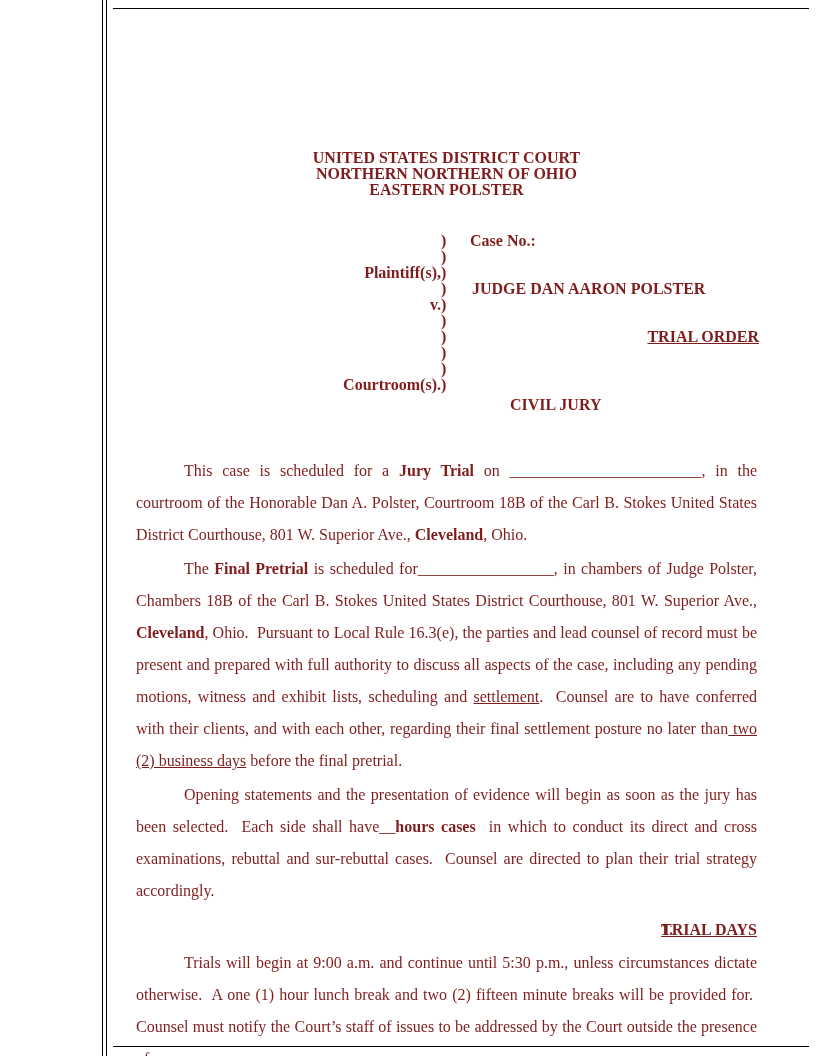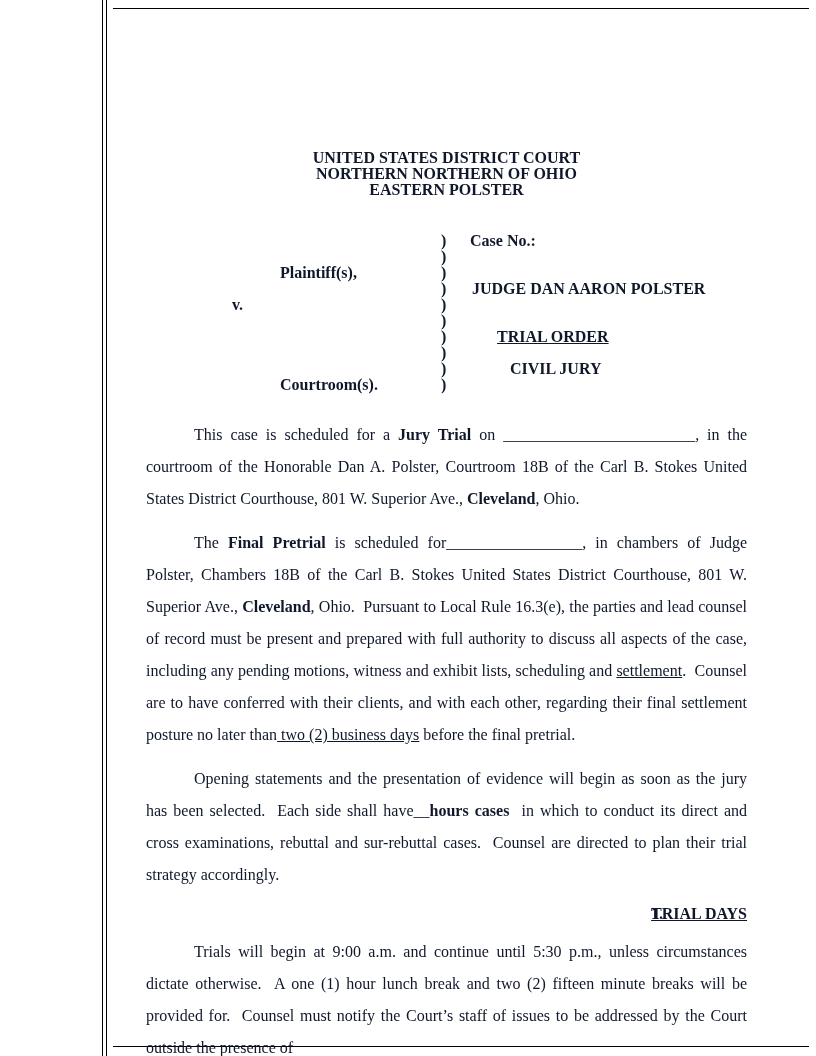--- a/index.html
+++ b/index.html
@@ -2,21 +2,21 @@
 <html><head>
 <meta charset="utf-8">
 <style>
   * { margin:0; padding:0; box-sizing:border-box; }
   html, body { background:#ffffff; }
   .page {
     position:relative;
     width:816px;
     height:1056px;
     background:#ffffff;
-    color:#0f172a;
+    color:#7f1d1d;
     font-family:"Liberation Serif","DejaVu Serif",serif;
     font-size:16px;
     overflow:hidden;
   }
   .rule-left {
     position:absolute;
     left:102px; top:0; bottom:0;
     width:5px;
     border-left:1px solid #000;
     border-right:1px solid #000;
@@ -41,35 +41,35 @@
     text-align:center;
     font-weight:bold;
     line-height:16px;
   }
   .caption {
     margin-top:35px;
     display:flex;
     font-weight:bold;
     line-height:16px;
   }
-  .cap-left  { width:307px; }
+  .cap-left  { width:307px;text-align:right; }
   .cap-parens{ width:29px; }
   .cap-right { flex:1; }
   .cap-row   { height:16px; white-space:nowrap; }
   .indent-plaintiff  { padding-left:146px; }
   .indent-versus     { padding-left:98px; }
   .indent-defendant  { padding-left:146px; }
   .indent-judge      { padding-left:2px; }
-  .indent-order      { padding-left:27px; }
-  .indent-type       { padding-left:40px; }
+  .indent-order      { padding-left:27px;text-align:right; }
+  .indent-type       { padding-left:40px;margin-top:36px; }
   .u { text-decoration:underline; }
   .b { font-weight:bold; }
   .body { margin-top:26px; }
   .body p {
-    margin:12px;
+    margin:2px;
     line-height:32px;
     text-align:justify;
     text-indent:48px;
   }
   .body p.bold-single {
     font-weight:bold;
     line-height:17px;
     margin-top:3px;
     letter-spacing:-0.2px;
   }

